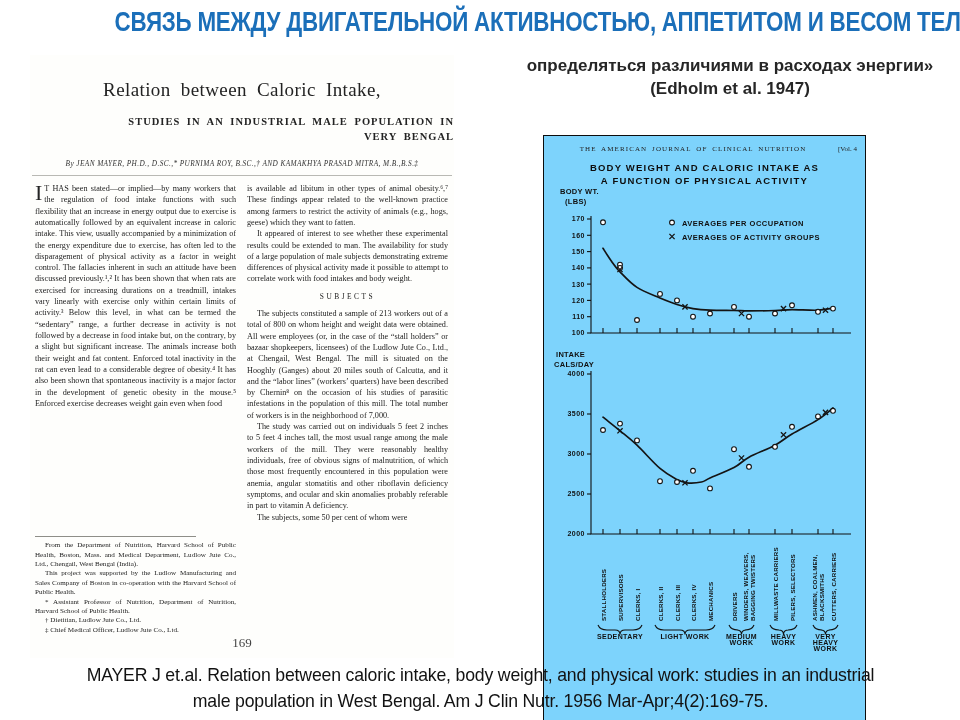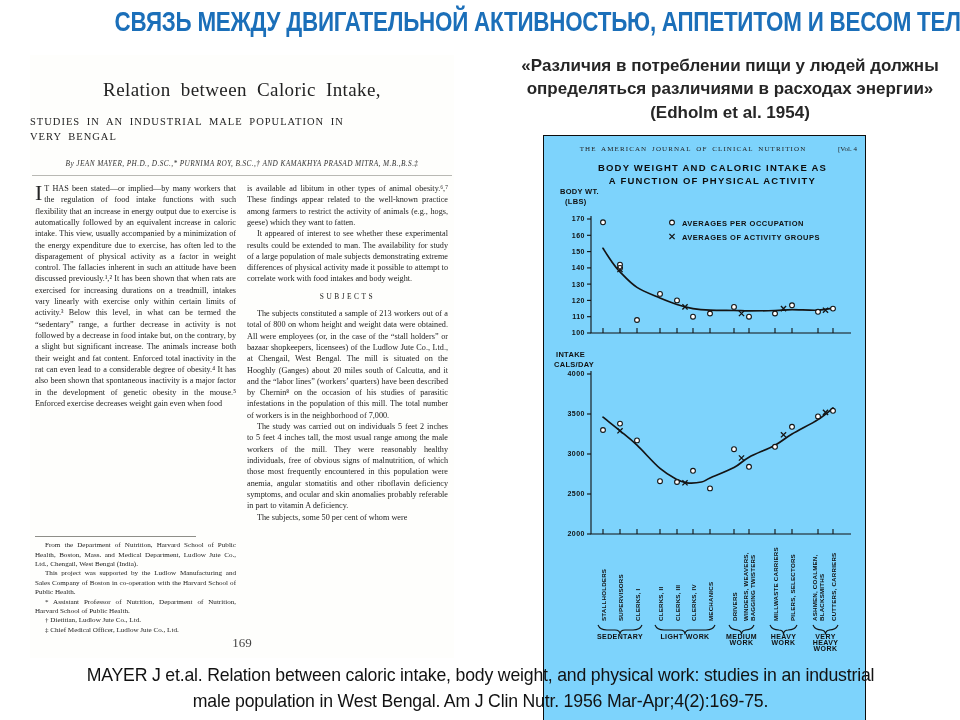--- a/index.html
+++ b/index.html
@@ -13,21 +13,21 @@
 
   
   .quote{position:absolute;left:502px;top:54px;width:456px;text-align:center;
        font-size:17px;font-weight:600;line-height:1.38;color:#262626;}
 
   
   .paper{position:absolute;left:30px;top:55px;width:424px;height:603px;background:#fefefc;
        font-family:"Liberation Serif",serif;color:#232323;overflow:hidden;}
   .p-title{text-align:center;font-size:19px;line-height:1.5;word-spacing:5px;letter-spacing:.4px;margin:0;}
   .p-title:first-child{margin-top:21px;}
-  .p-subtitle{text-align:left;font-size:10.5px;font-weight:normal;letter-spacing:1px;word-spacing:3px;line-height:1.45;margin:0;}
+  .p-subtitle{text-align:right;font-size:10.5px;font-weight:bold;letter-spacing:1px;word-spacing:3px;line-height:1.45;margin:0;}
   .p-sub-wrap{margin-top:9px;}
   .p-byline{text-align:center;font-size:7.3px;letter-spacing:.4px;color:#333;margin-top:15px;font-style:italic;}
   .p-rule{border:none;border-top:1px solid #b9b9b4;margin:7px 2px 0 2px;}
   .p-cols{display:flex;gap:11px;padding:7px 5px 0 5px;height:452px;}
   .p-col{width:201px;font-size:8.2px;line-height:1.38;text-align:justify;overflow:hidden;
        display:flex;flex-direction:column;}
   .p-col p{margin:0;text-indent:10px;}
   .p-col p.noindent{text-indent:0;}
   .dropcap::first-letter{float:left;font-size:22px;line-height:17px;padding:1px 2px 0 0;}
   .p-fngroup{margin-top:auto;}
@@ -36,21 +36,21 @@
   .p-heading{text-align:center;font-size:7.4px;letter-spacing:2.5px;margin:7px 0 6px 0;}
   .p-pageno{position:absolute;bottom:7px;left:0;width:100%;text-align:center;font-size:13px;color:#444;}
 
   
   .figure{position:absolute;left:543px;top:135px;width:323px;height:621px;background:#7dd3fc;
        border:1.5px solid #0d0d0d;overflow:hidden;box-sizing:border-box;}
   .fig-journal{position:absolute;top:9px;left:14px;width:270px;text-align:center;
        font-family:"Liberation Serif",serif;font-size:7px;letter-spacing:1.1px;word-spacing:2px;color:#222;}
   .fig-vol{position:absolute;top:9px;right:-7px;width:34px;font-family:"Liberation Serif",serif;
        font-size:7px;color:#222;}
-  .fig-title{position:absolute;left:8px;width:100%;text-align:center;
+  .fig-title{position:absolute;left:0;width:100%;text-align:center;
        font-size:9.5px;font-weight:bold;letter-spacing:1.2px;color:#0d0d0d;}
   .fig-title.l1{top:26px;} .fig-title.l2{top:39px;}
   .fig-svg{position:absolute;left:0;top:0;}
   .fig-svg text{fill:#111;}
   .ax{stroke:#111;stroke-width:1.1;fill:none;}
   .trend{stroke:#141414;stroke-width:1.7;fill:none;stroke-linecap:round;}
   .mk-o{stroke:#141414;stroke-width:1.1;fill:#ffffff;}
   .mk-x{stroke:#141414;stroke-width:1.3;fill:none;}
   .tick{font:700 7px "Liberation Sans",sans-serif;letter-spacing:.5px;}
   .axlab{font:700 7.5px "Liberation Sans",sans-serif;letter-spacing:.3px;}
@@ -65,23 +65,22 @@
   .citation .cit-inner{display:inline-block;transform:scaleX(.93);transform-origin:50% 50%;}
 </style>
 </head>
 <body>
 
 <div class="slide-title">
   <span class="slide-title-inner">СВЯЗЬ МЕЖДУ ДВИГАТЕЛЬНОЙ АКТИВНОСТЬЮ, АППЕТИТОМ И ВЕСОМ ТЕЛА 1956</span>
 </div>
 
 <div class="quote">
-  <div>«Различия в потреблении пищи у людей должны</div>
   <div>определяться различиями в расходах энергии»</div>
-  <div>(Edholm et al. 1954)</div>
+  <div>(Edholm et al. 1947)</div>
 </div>
 
 <div class="paper">
   <p class="p-title">Relation between Caloric Intake,</p>
   <div class="p-sub-wrap">
     <p class="p-subtitle">STUDIES IN AN INDUSTRIAL MALE POPULATION IN</p>
     <p class="p-subtitle">VERY BENGAL</p>
   </div>
   <div class="p-byline">By JEAN MAYER, PH.D., D.SC.,* PURNIMA ROY, B.SC.,† AND KAMAKHYA PRASAD MITRA, M.B.,B.S.‡</div>
   <hr class="p-rule">

